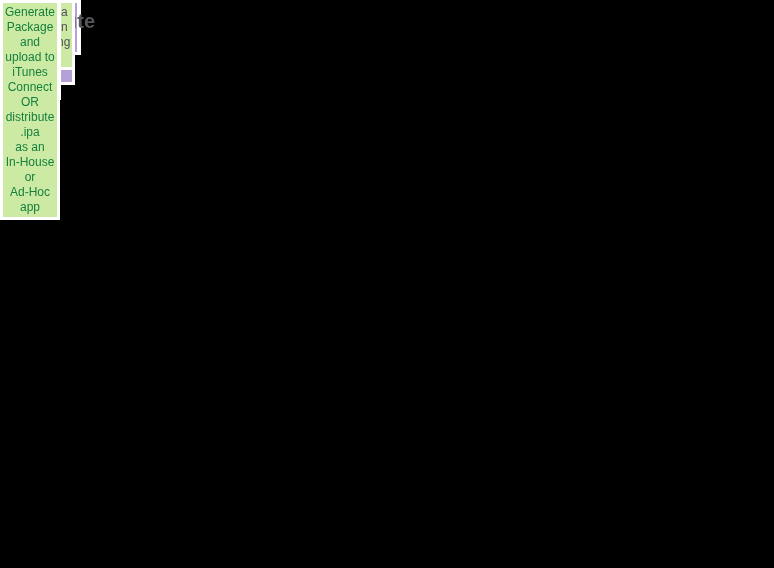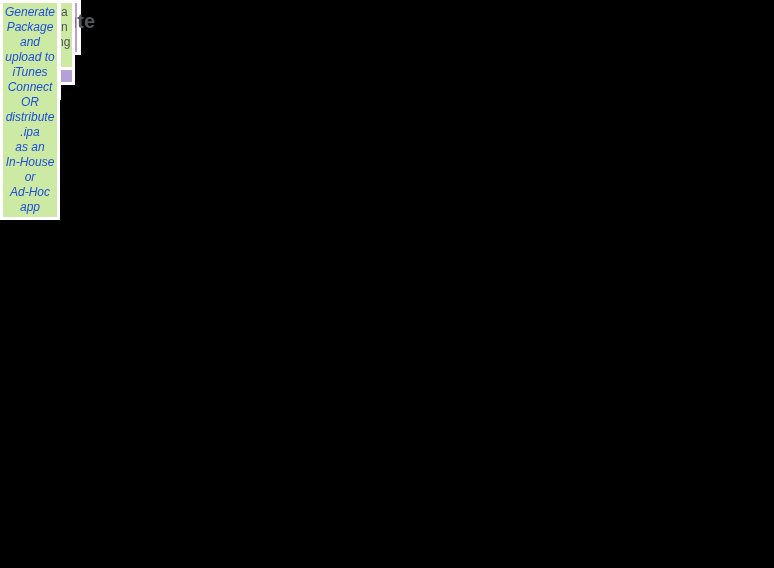--- a/index.html
+++ b/index.html
@@ -158,21 +158,21 @@
 Application
 Identifier
 (AppID)</div>
     <div class="node distribute-box-3" style="background-color: rgb(205, 234, 165); color: rgb(79, 81, 85);">Generate a
 Distribution
 Provisioning
 Profile</div>
     <div class="node distribute-box-4" style="background-color: rgb(205, 234, 165); color: rgb(79, 81, 85);">Assign Identity
 and Sign app
 with certificate</div>
-    <div class="node distribute-box-5" style="background-color: rgb(205, 234, 165); color: #1d4ed8; font-style: italic;">Generate Package and upload to
+    <div class="node distribute-box-5" style="background-color: rgb(205, 234, 165); color: #15803d;">Generate Package and upload to
 iTunes Connect
 OR distribute .ipa
 as an
 In-House
 or
 Ad-Hoc app</div>
   </div>
 
 </div>
 

